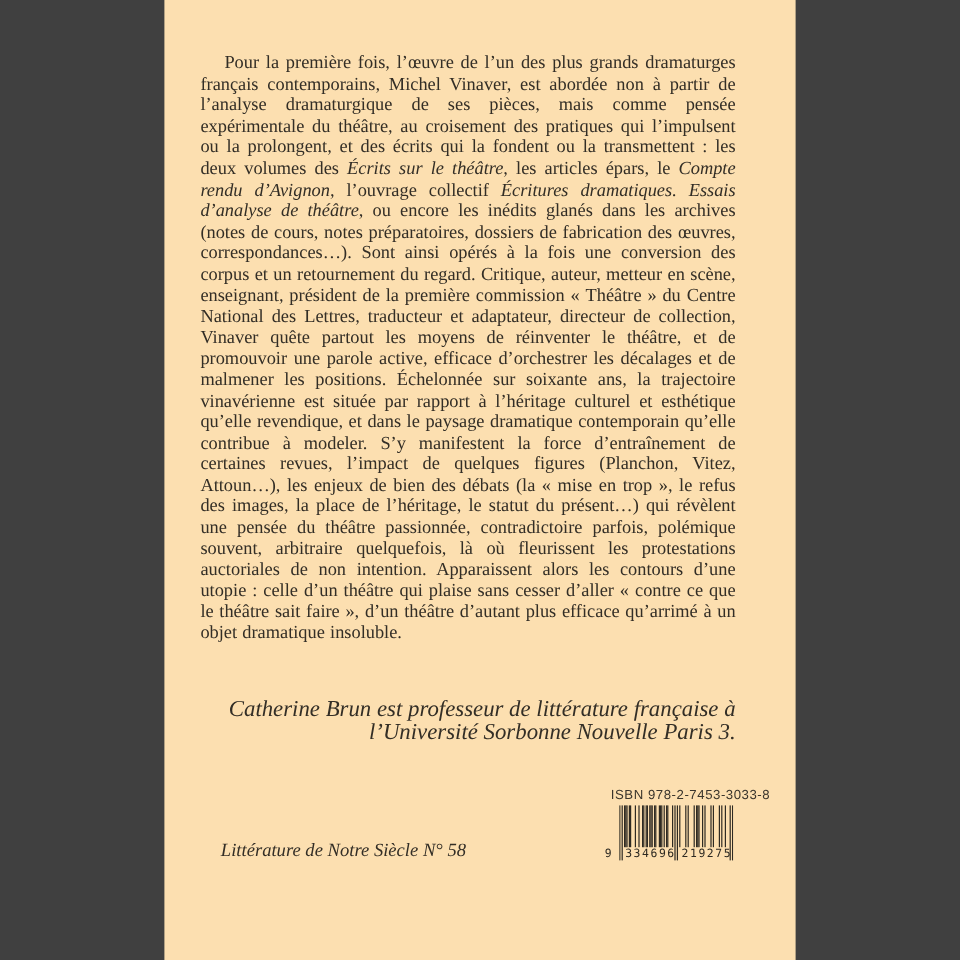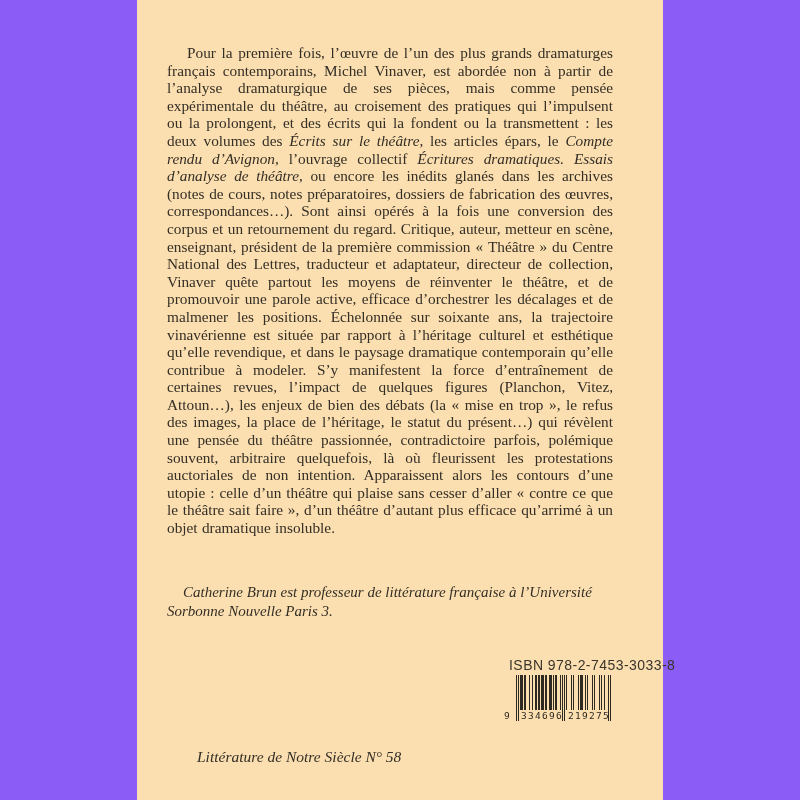--- a/index.html
+++ b/index.html
@@ -6,21 +6,21 @@
   html, body {
     margin: 0;
     padding: 0;
     background: #ffffff;
     font-family: "Liberation Serif", serif;
   }
   .page {
     position: relative;
     width: 800px;
     height: 800px;
-    background: #8b5cf6;
+    background: #404040;
     overflow: hidden;
   }
   .cover {
     position: absolute;
     left: 137px;
     top: 0;
     width: 526px;
     height: 800px;
     background: #fcdfb0;
   }
@@ -37,36 +37,36 @@
     text-indent: 20px;
     word-spacing: 0.5px;
   }
   .blurb span.it { font-style: italic; }
   .bio {
     position: absolute;
     left: 30px;
     top: 583px;
     width: 446px;
     margin: 0;
-    font-size: 15px;
+    font-size: 19px;
     line-height: 18.5px;
     font-style: italic;
     color: #332e26;
-    text-align: left;
+    text-align: right;
     text-indent: 16px;
   }
   .isbn-block {
     position: absolute;
     left: 366px;
     top: 657px;
     width: 114px;
   }
   .isbn-label {
     font-family: "Liberation Sans", sans-serif;
-    font-size: 14px;
+    font-size: 11px;
     letter-spacing: 0.45px;
     color: #3a352c;
     text-align: center;
     white-space: nowrap;
     margin: 0 0 2px 6px;
   }
   .barcode {
     position: relative;
     height: 47px;
     width: 114px;
@@ -84,27 +84,26 @@
     line-height: 10px;
     color: #2e2a22;
     top: 36px;
     white-space: nowrap;
   }
   .bc-lead   { left: 1px; }
   .bc-group1 { left: 18px; width: 44px; letter-spacing: 1.3px; }
   .bc-group2 { left: 65px; width: 44px; letter-spacing: 1.3px; }
   .collection {
     position: absolute;
-    left: 60px;
+    left: 47px;
     top: 700px;
     font-size: 15.5px;
     font-style: italic;
     color: #332e26;
     white-space: nowrap;
-    margin-top: 48px;
   }
 </style>
 </head>
 <body>
 
 <div class="page">
   <div class="cover">
 
     <p class="blurb"><span>Pour la première fois, l’œuvre de l’un des plus grands dramaturges français contemporains, Michel Vinaver, est abordée non à partir de l’analyse dramaturgique de ses pièces, mais comme pensée expérimentale du théâtre, au croisement des pratiques qui l’impulsent ou la prolongent, et des écrits qui la fondent ou la transmettent&nbsp;: les deux volumes des </span><span class="it">Écrits sur le théâtre</span><span>, les articles épars, le </span><span class="it">Compte rendu d’Avignon</span><span>, l’ouvrage collectif </span><span class="it">Écritures dramatiques. Essais d’analyse de théâtre</span><span>, ou encore les inédits glanés dans les archives (notes de cours, notes préparatoires, dossiers de fabrication des œuvres, correspondances…). Sont ainsi opérés à la fois une conversion des corpus et un retournement du regard. Critique, auteur, metteur en scène, enseignant, président de la première commission «&nbsp;Théâtre&nbsp;» du Centre National des Lettres, traducteur et adaptateur, directeur de collection, Vinaver quête partout les moyens de réinventer le théâtre, et de promouvoir une parole active, efficace d’orchestrer les décalages et de malmener les positions. Échelonnée sur soixante ans, la trajectoire vinavérienne est située par rapport à l’héritage culturel et esthétique qu’elle revendique, et dans le paysage dramatique contemporain qu’elle contribue à modeler. S’y manifestent la force d’entraînement de certaines revues, l’impact de quelques figures (Planchon, Vitez, Attoun…), les enjeux de bien des débats (la «&nbsp;mise en trop&nbsp;», le refus des images, la place de l’héritage, le statut du présent…) qui révèlent une pensée du théâtre passionnée, contradictoire parfois, polémique souvent, arbitraire quelquefois, là où fleurissent les protestations auctoriales de non intention. Apparaissent alors les contours d’une utopie&nbsp;: celle d’un théâtre qui plaise sans cesser d’aller «&nbsp;contre ce que le théâtre sait faire&nbsp;», d’un théâtre d’autant plus efficace qu’arrimé à un objet dramatique insoluble.</span></p>
 

